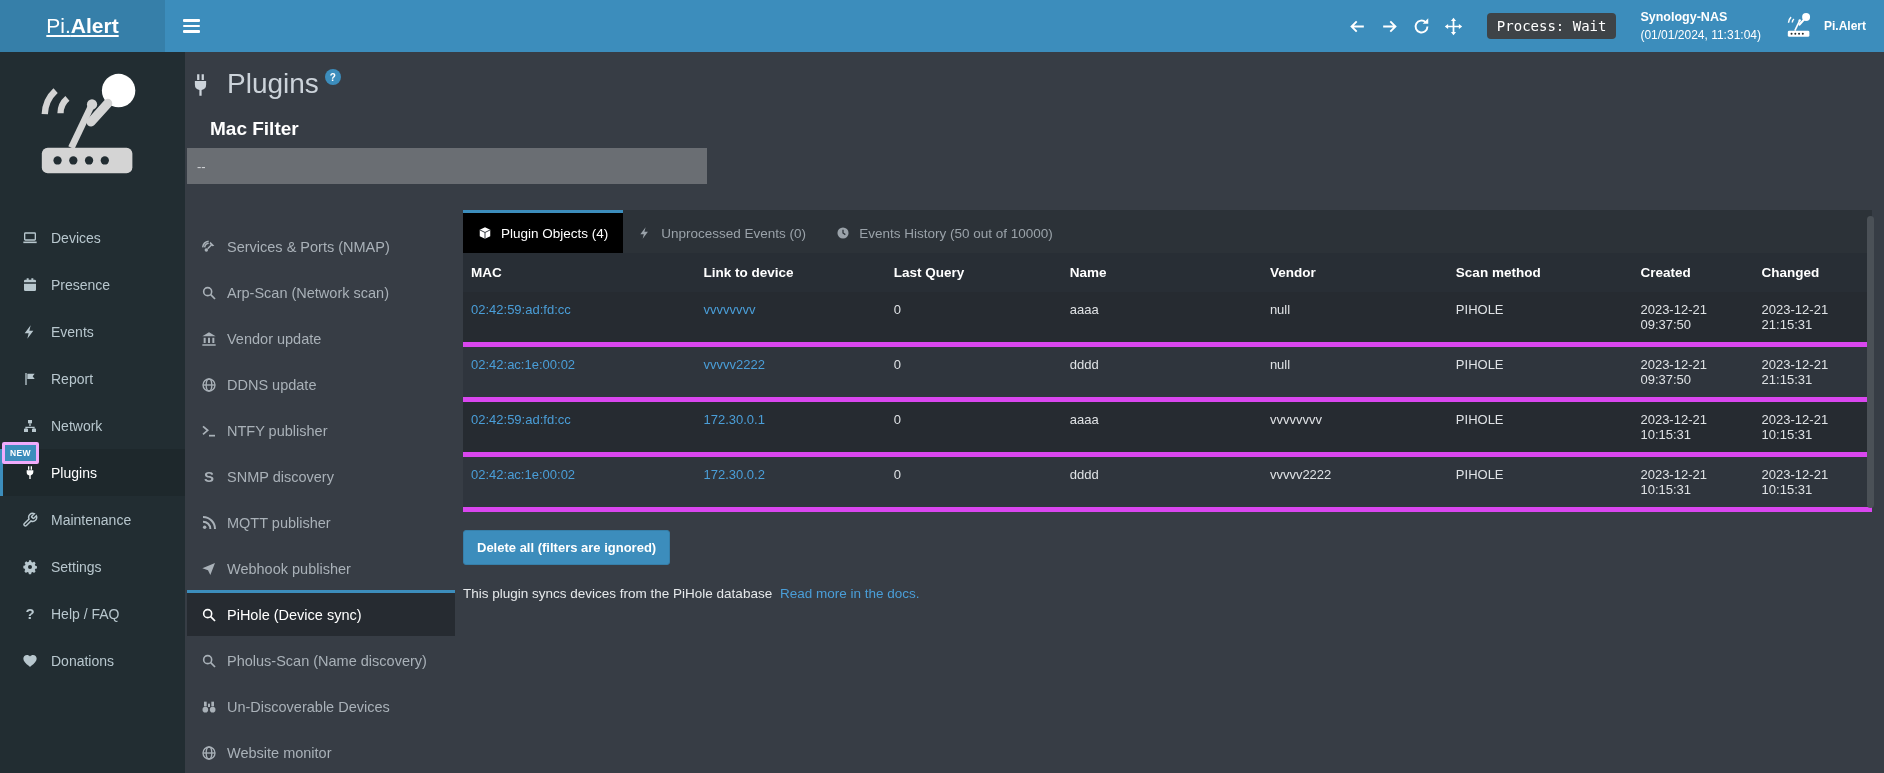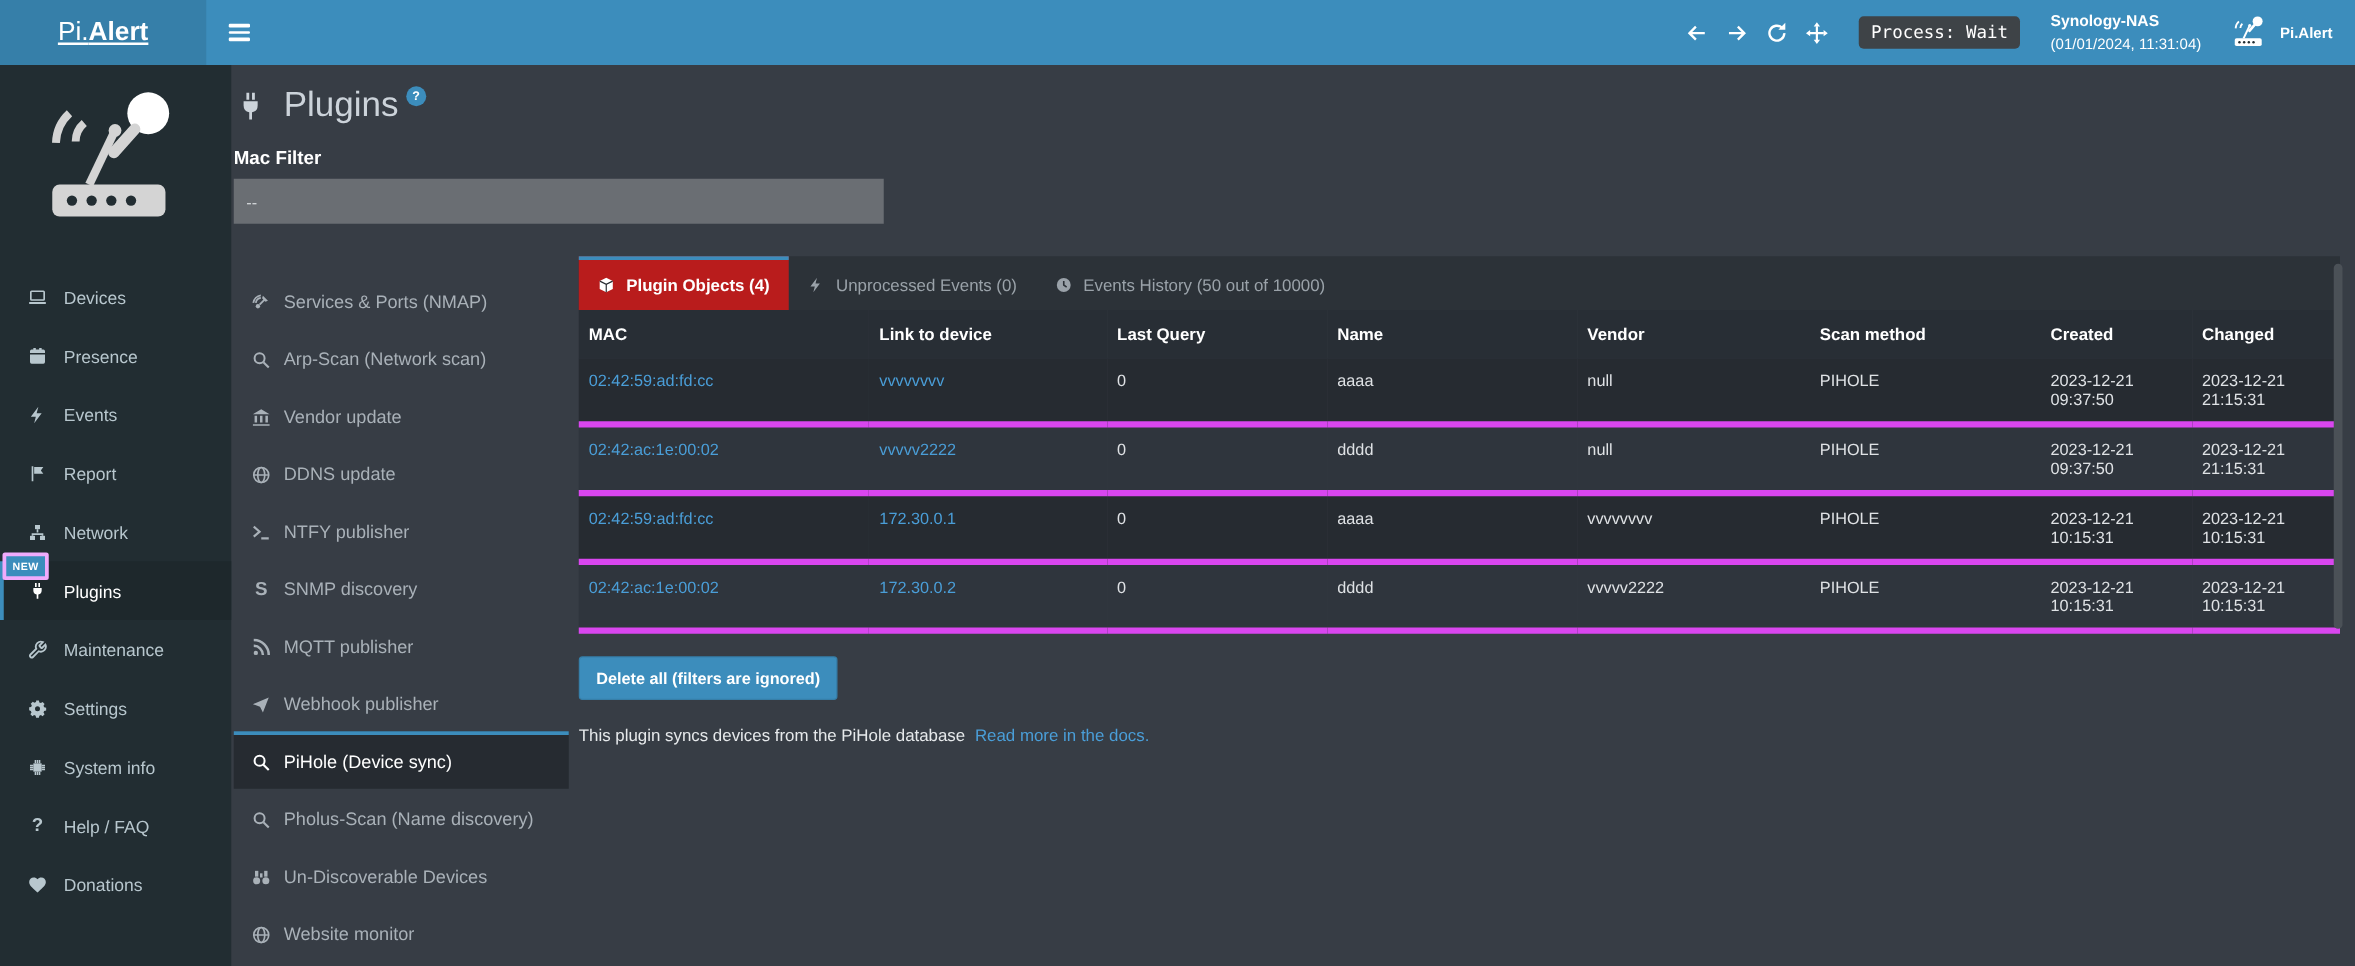--- a/index.html
+++ b/index.html
@@ -37,38 +37,38 @@
   .menu-item.active { background:#1e282c; border-left-color:#3c8dbc; color:#fff; }
   .new-badge { position:absolute; left:2px; top:442px; background:#3c8dbc; border:3px solid #f0abfc; color:#fff; font-size:8.5px; font-weight:bold; padding:3px 5px; border-radius:2px; z-index:15; letter-spacing:.4px; }
 
   
   .content { position:absolute; left:165px; top:52px; right:0; bottom:0; padding:14px 0 0 22px; overflow:hidden; }
   .page-head { display:flex; align-items:flex-start; gap:13px; color:#ccd3da; }
   .page-head .ic-plug { width:27px; height:27px; margin-top:6px; }
   .page-title { font-size:28px; font-weight:400; line-height:1.3; }
   .help-badge { width:16px; height:16px; border-radius:50%; background:#3c8dbc; color:#fff; font-size:10px; font-weight:bold; display:flex; align-items:center; justify-content:center; margin:3px 0 0 -7px; cursor:pointer; }
 
-  .filter-label { font-weight:bold; color:#fff; font-size:15px; margin:16px 0 8px 0; }
+  .filter-label { font-weight:bold; color:#fff; font-size:19px; margin:16px 0 8px 23px; }
   .filter-input { width:520px; height:36px; background:#6a6e73; border:none; outline:none; color:#d4d7da; font-size:13px; padding:0 10px; font-family:inherit; display:block; }
 
   .main-row { display:flex; align-items:flex-start; margin-top:26px; }
 
   
   .plugin-nav { width:268px; flex:none; padding-top:12px; }
   .pnav-item { height:46px; display:flex; align-items:center; gap:10px; padding-left:14px; color:#a9b1b8; font-size:14.5px; border-top:3px solid transparent; cursor:pointer; }
   .pnav-item .ic { width:16px; height:16px; }
   .pnav-item .ic-text { width:16px; font-size:15px; }
   .pnav-item.active { background:#262b31; border-top-color:#3c8dbc; color:#fff; }
 
   
   .tab-panel { flex:1; margin:0 12px 0 8px; position:relative; }
   .tabs { display:flex; background:#2c3238; }
   .tab { display:flex; align-items:center; gap:9px; padding:0 15px; height:43px; border-top:3px solid transparent; color:#9aa2a9; font-size:13.5px; cursor:pointer; white-space:nowrap; }
   .tab .ic { width:14px; height:14px; }
-  .tab.active { background:#b91c1c; border-top-color:#3c8dbc; color:#fff; font-weight:bold; }
+  .tab.active { background:#000000; border-top-color:#3c8dbc; color:#fff; font-weight:normal; }
 
   table.objects { width:100%; border-collapse:collapse; table-layout:fixed; }
   table.objects th { text-align:left; font-size:13.5px; font-weight:bold; color:#fff; background:#282e35; padding:12px 8px; }
   table.objects td { font-size:13px; color:#dfe2e5; padding:10px 8px; vertical-align:top; height:52px; }
   table.objects tbody tr:nth-child(odd) td { background:#262b31; }
   table.objects tbody tr:nth-child(even) td { background:#2f353d; }
   table.objects tbody tr td { border-bottom:5px solid #d946ef; }
   table.objects a { color:#4a9ed8; text-decoration:none; cursor:pointer; }
 
   .delete-btn { margin-top:18px; background:#3c8dbc; color:#fff; border:1px solid #367fa9; border-radius:3px; padding:9px 13px; font-size:13px; font-weight:bold; cursor:pointer; font-family:inherit; }
@@ -276,26 +276,20 @@
       <svg class="ic">
           <use href="#i-wrench"></use>
         </svg>
       <span>Maintenance</span>
     </div>
     <div class="menu-item">
       <svg class="ic">
           <use href="#i-gear"></use>
         </svg>
       <span>Settings</span>
-    </div>
-    <div class="menu-item">
-      <svg class="ic">
-          <use href="#i-chip"></use>
-        </svg>
-      <span>System info</span>
     </div>
     <div class="menu-item">
       <i class="ic-text">?</i>
       <span>Help / FAQ</span>
     </div>
     <div class="menu-item">
       <svg class="ic">
           <use href="#i-heart"></use>
         </svg>
       <span>Donations</span>

